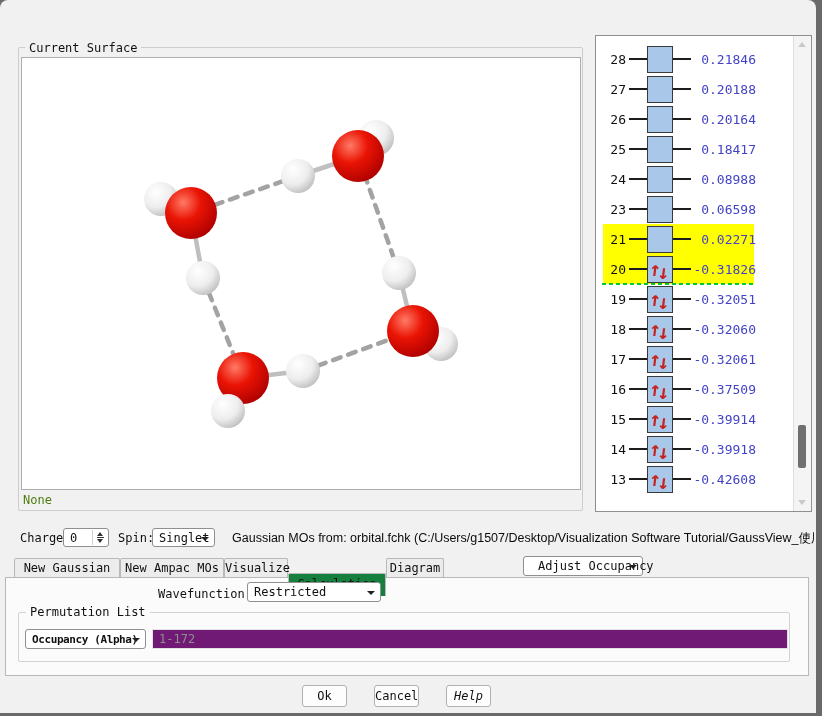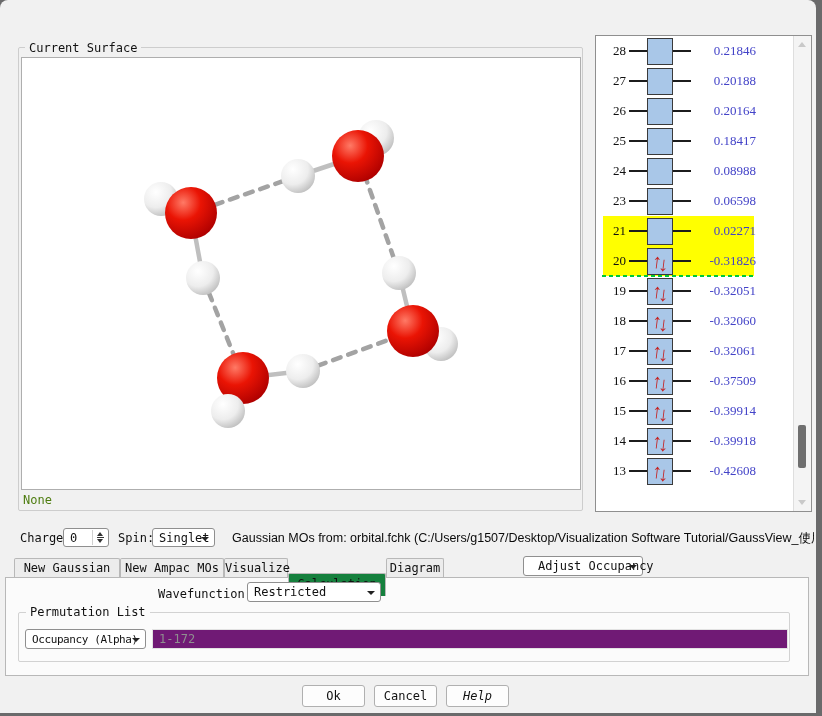--- a/index.html
+++ b/index.html
@@ -24,21 +24,21 @@
   .viewport{position:absolute;left:21px;top:57px;width:558px;height:431px;background:#ffffff;
             border:1px solid #aeaeae;}
   .viewport svg{display:block;width:100%;height:100%;}
   .bond{stroke-linecap:round;}
   .bond.covalent{stroke:#bfbfbf;stroke-width:4.5;}
   .bond.hbond{stroke:#a3a3a3;stroke-width:4.5;stroke-dasharray:8 8;}
   .surface-status{position:absolute;left:23px;top:493px;color:#4d7c0f;}
   
   .mo-panel{position:absolute;left:595px;top:35px;width:217px;height:477px;background:#ffffff;
             border:1px solid #8f8f8f;box-sizing:border-box;overflow:hidden;}
-  .mo-rows{position:absolute;left:0;top:0;width:198px;font-family:Liberation Serif, serif;}
+  .mo-rows{position:absolute;left:0;top:8px;width:198px;}
   .mo-row{position:relative;height:30px;display:flex;align-items:center;}
   .mo-row.hl{background:linear-gradient(#ffff00,#ffff00) 7px 0/151px 100% no-repeat;}
   .mo-num{width:30px;text-align:right;font-size:13px;color:#101010;}
   .tick{width:18px;height:1.5px;background:#1c1c1c;}
   .t1{margin-left:3px;}
   .mo-box{width:26px;height:27px;box-sizing:border-box;background:#a9c7e8;border:1px solid #3a3a3a;
           display:flex;align-items:center;justify-content:center;}
   .arrows{display:flex;transform:skewX(-7deg);color:#c42424;font-weight:bold;
           font-size:20px;line-height:1;letter-spacing:-3px;padding-right:3px;}
   .arrows i{font-style:normal;}
@@ -88,21 +88,21 @@
   .adj-combo .ctext{left:14px;}
   .perm-frame{position:absolute;left:18px;top:612px;width:770px;height:48px;
               border:1px solid #d2d2d2;border-radius:2px;}
   .perm-label{position:absolute;left:26px;top:605px;background:#fbfbfb;padding:0 4px;z-index:2;}
   .occ-combo{left:25px;top:629px;width:121px;font-size:11px;letter-spacing:-0.4px;}
   .occ-combo .ctext{top:3px;}
   .perm-field{position:absolute;left:152px;top:629px;width:636px;height:20px;background:#701a75;
               border:1px solid #e2e2e2;box-sizing:border-box;}
   .perm-field .ftext{position:absolute;left:6px;top:2px;color:#8f8f8f;}
   
-  .btn{position:absolute;top:685px;width:63px;height:22px;background:#fdfdfd;border:1px solid #b0b0b0;
+  .btn{position:absolute;top:685px;width:45px;height:22px;background:#fdfdfd;border:1px solid #b0b0b0;
        border-radius:3px;box-sizing:border-box;text-align:center;line-height:20px;}
   .btn-ok{left:302px;} .btn-cancel{left:374px;} .btn-help{left:446px;font-style:italic;}
 </style>
 </head>
 <body>
 
 <div class="stage">
   <div class="window">
 
 
@@ -333,21 +333,21 @@
     <div class="combo wf-combo" style="z-index:4;">
       <span class="ctext">Restricted</span>
       <span class="carrow"></span>
     </div>
     <div class="combo adj-combo" style="z-index:4;">
       <span class="ctext">Adjust Occupancy</span>
       <span class="carrow"></span>
     </div>
     <div class="perm-frame" style="z-index:3;"></div>
     <span class="perm-label" style="z-index:4;">Permutation List</span>
-    <div class="combo occ-combo" style="z-index:4;">
+    <div class="combo occ-combo" style="z-index:4;font-weight:bold;">
       <span class="ctext">Occupancy (Alpha)</span>
       <span class="carrow"></span>
     </div>
     <div class="perm-field" style="z-index:4;">
       <span class="ftext">1-172</span>
     </div>
 
     <div class="btn btn-ok">Ok</div>
     <div class="btn btn-cancel">Cancel</div>
     <div class="btn btn-help">Help</div>

